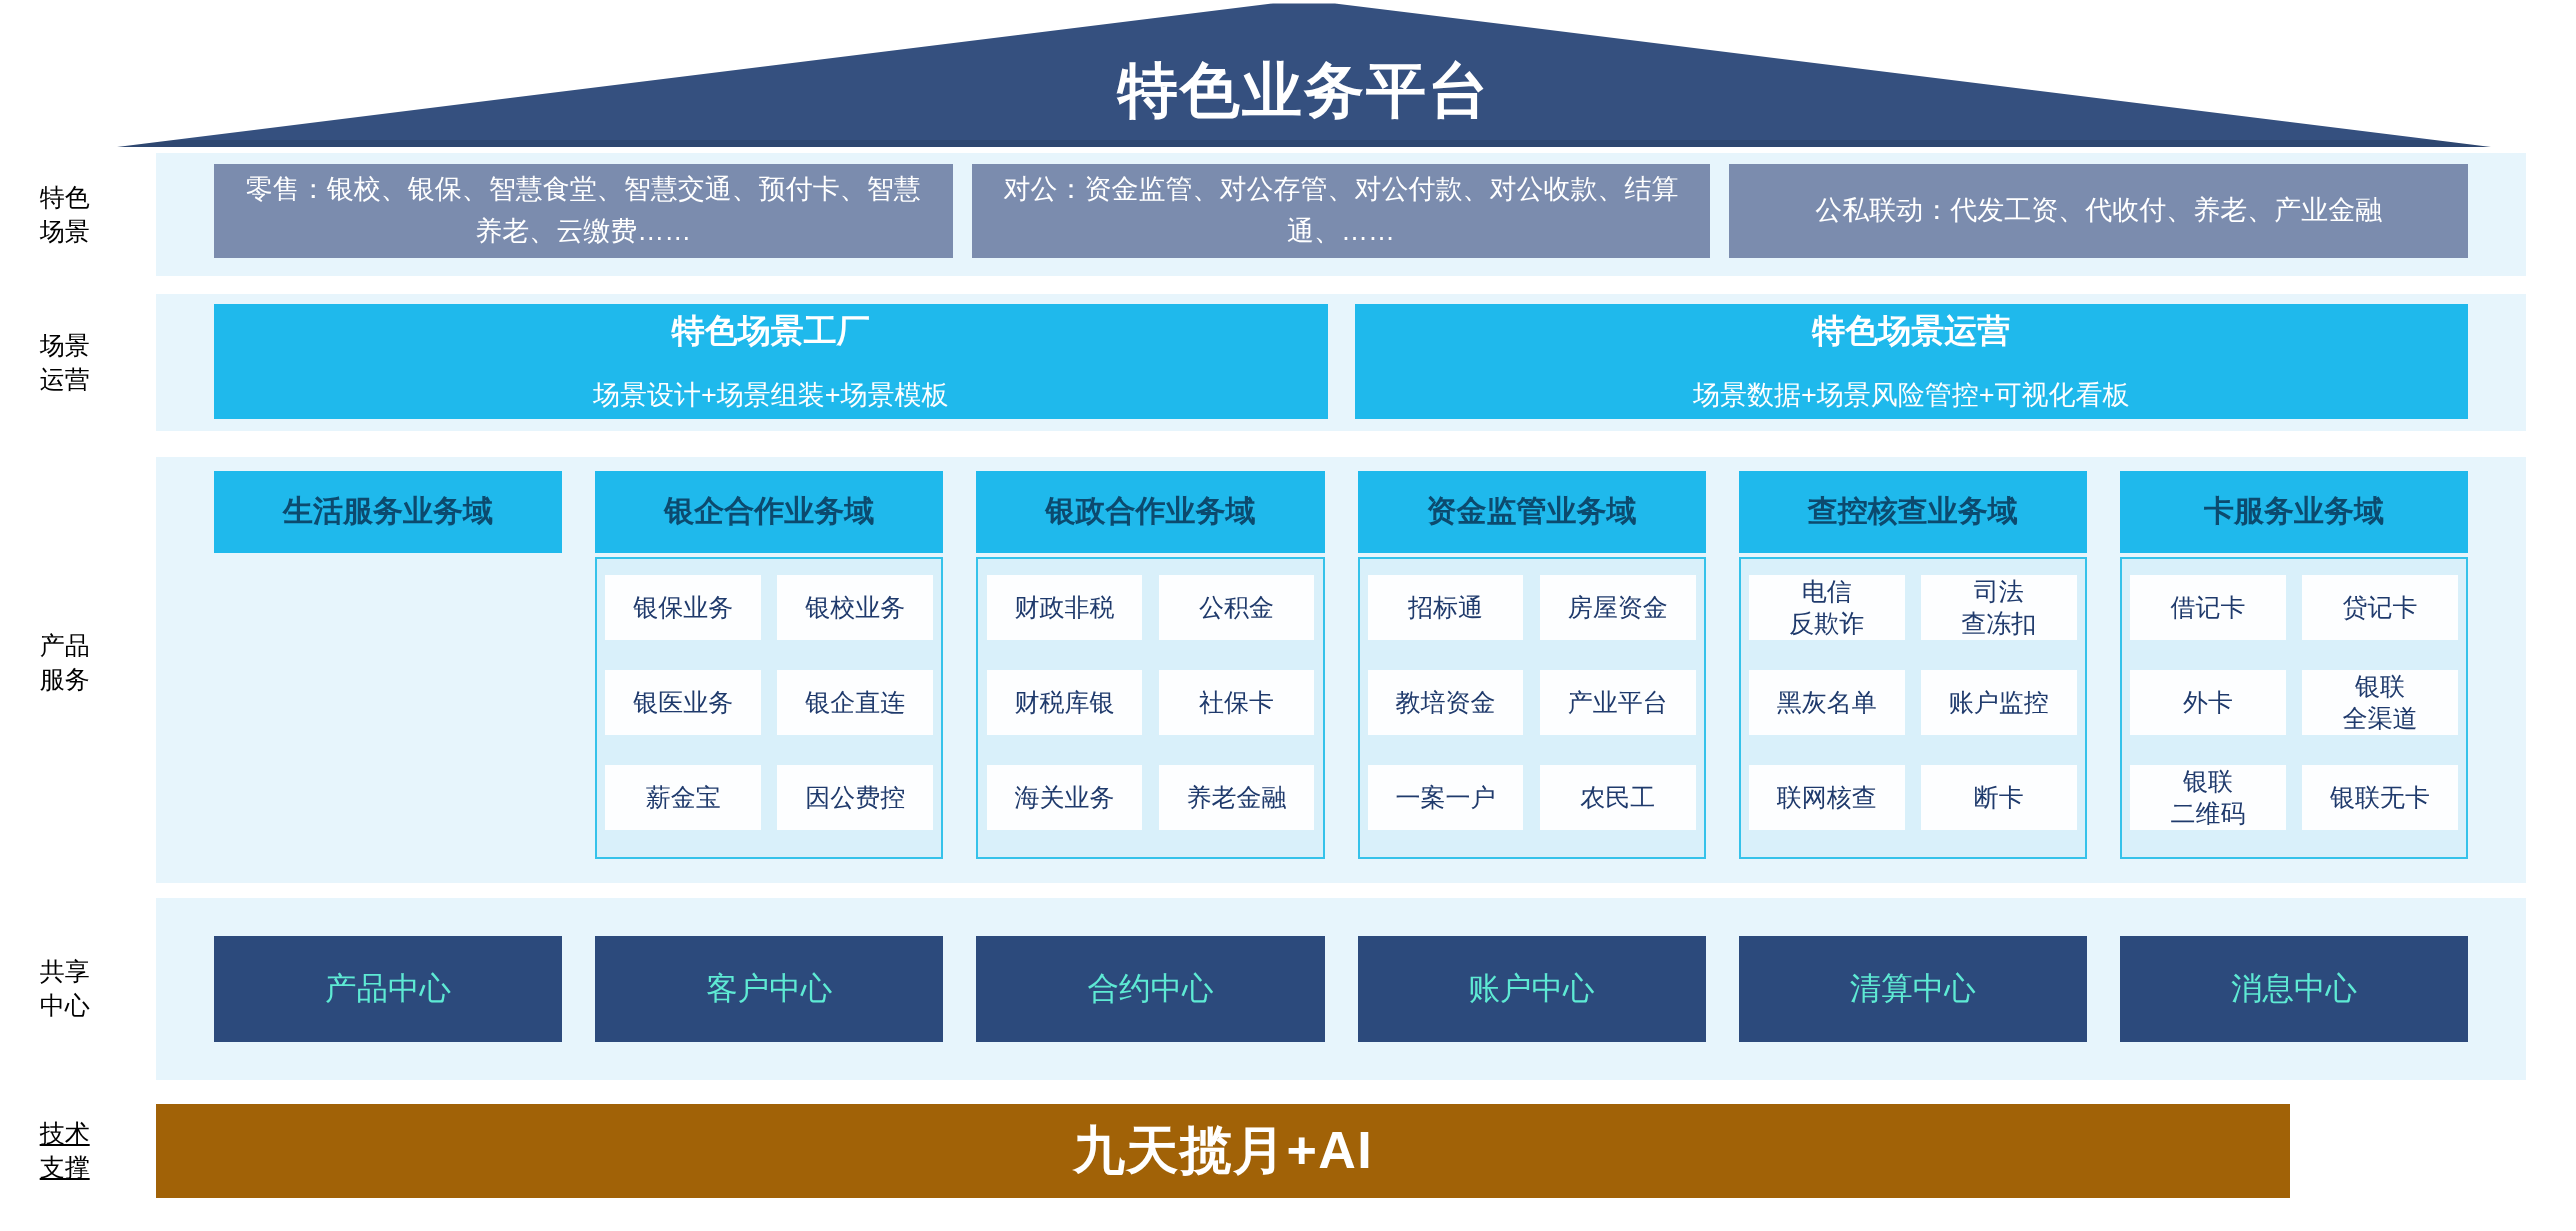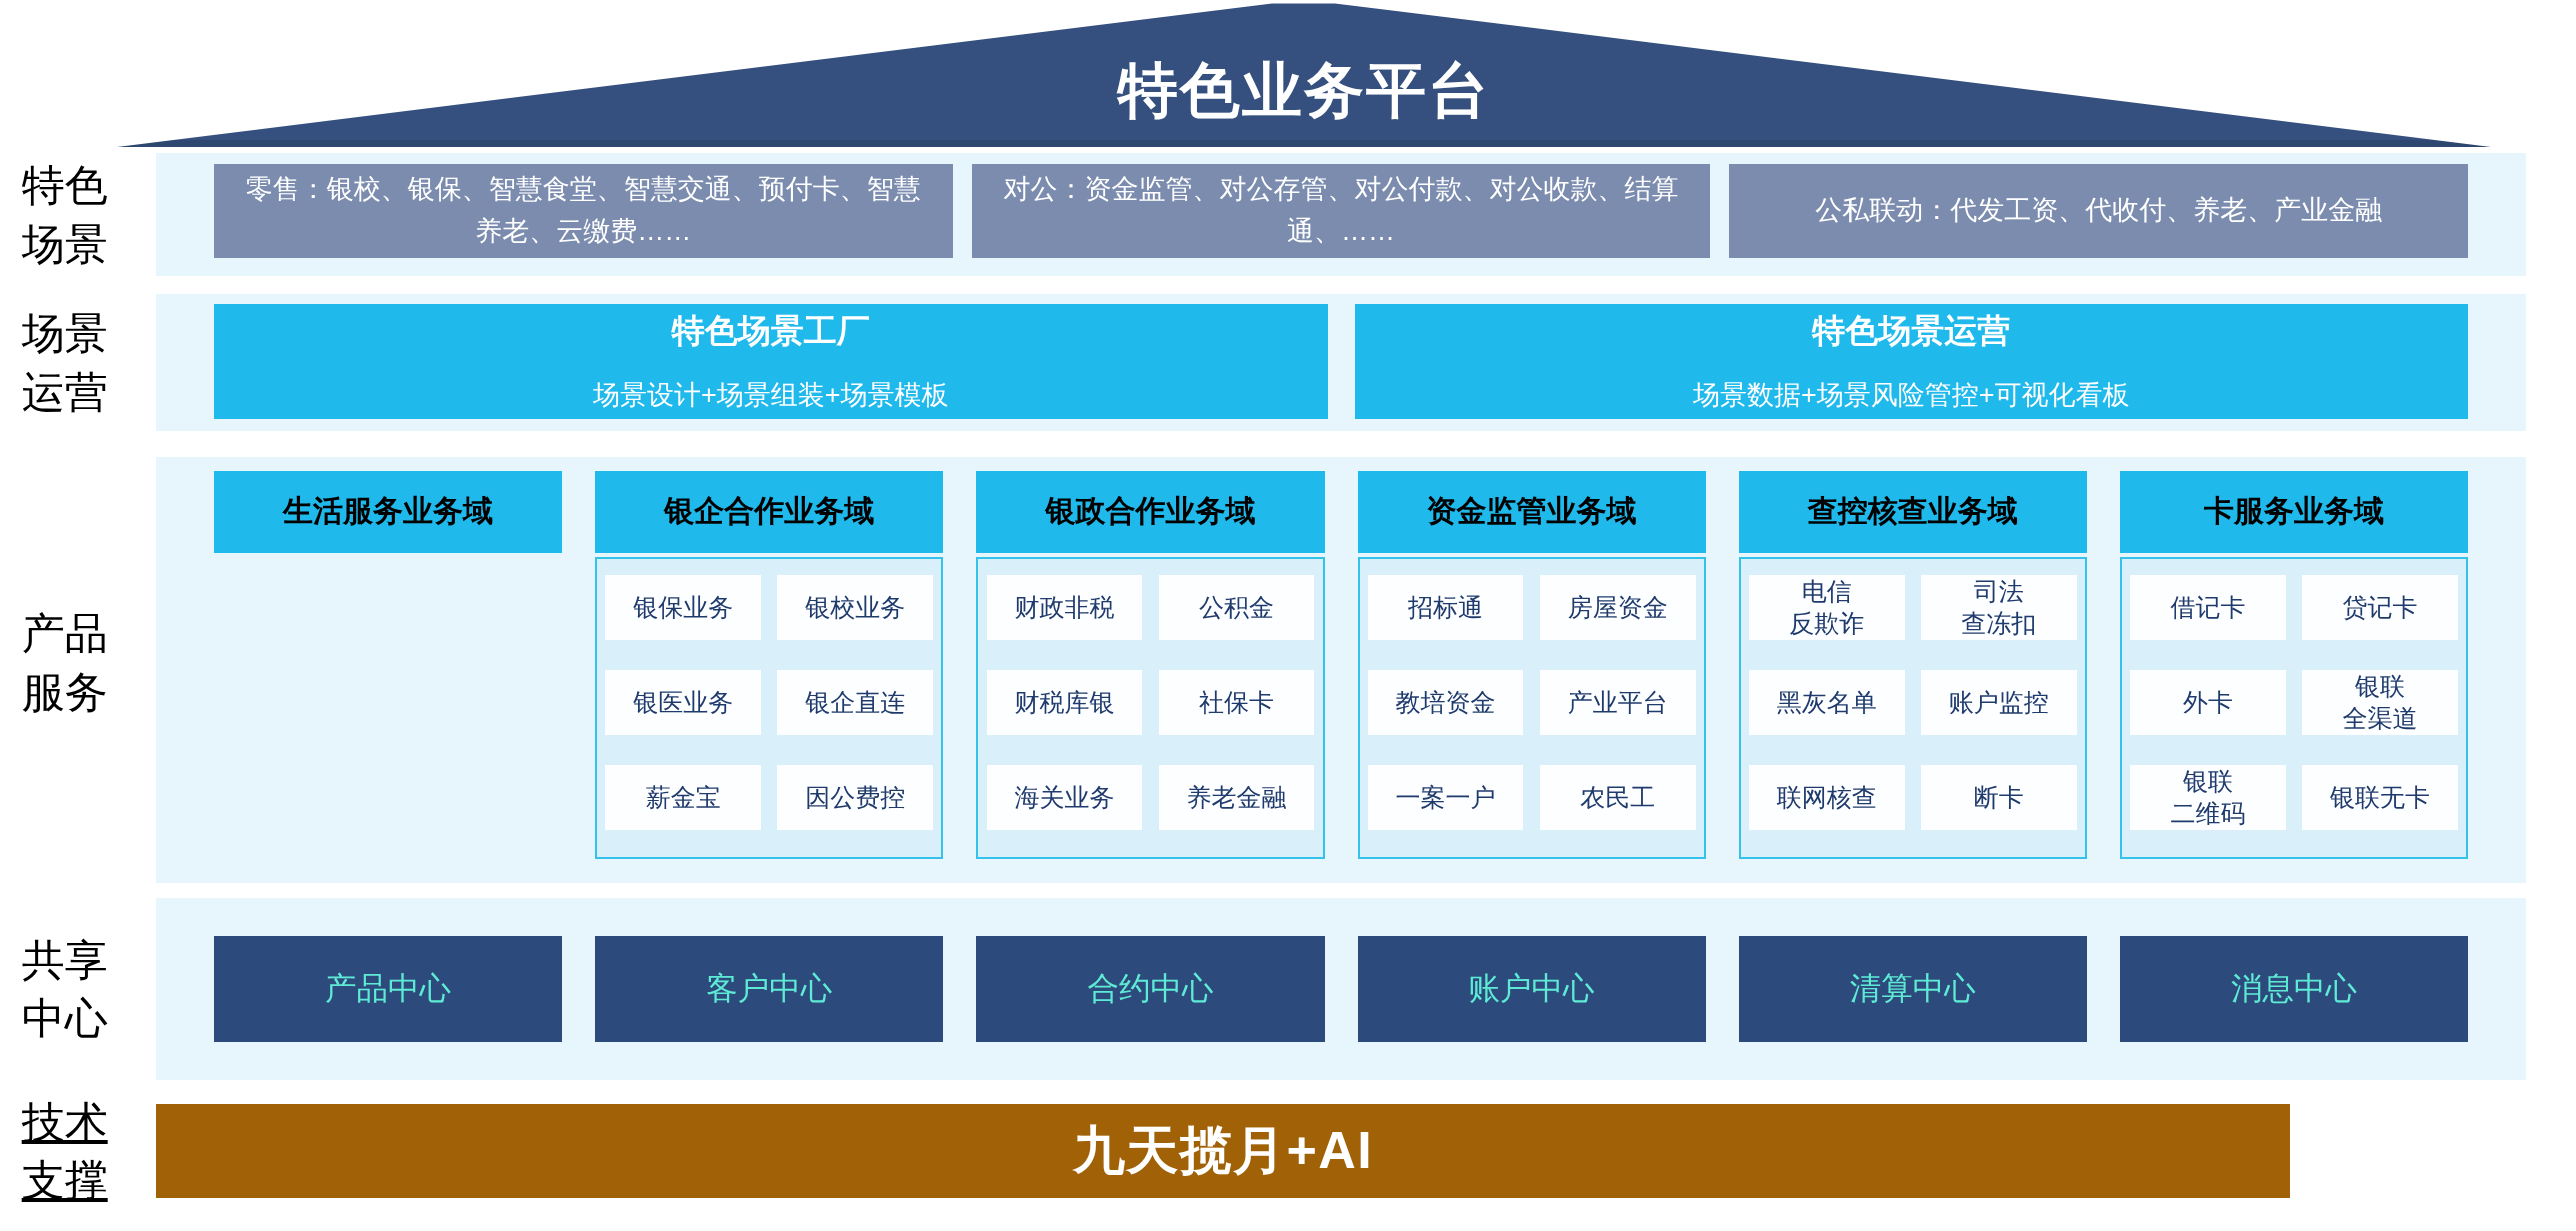--- a/index.html
+++ b/index.html
@@ -29,21 +29,21 @@
     padding-bottom: 15px;
   }
 
   
   .side-label {
     position: absolute;
     left: 8.2px; width: 113px;
     display: flex; align-items: center; justify-content: center;
     text-align: center;
     color: #000000;
-    font-size: 43px;
+    font-size: 25px;
     font-weight: 500;
     line-height: 1.35;
     white-space: pre-line;
   }
   .lbl-scenes    { top: 153px;  height: 123px; }
   .lbl-operation { top: 294px;  height: 137px; }
   .lbl-products  { top: 457px;  height: 411px; }
   .lbl-shared    { top: 898px; height: 182px; }
   .lbl-tech      { top: 1104px; height: 94px; text-decoration: underline; }
 
@@ -84,21 +84,21 @@
   .cyan-box-sub   { font-size: 27px; }
 
   
   .panel-products { top: 457px; height: 426px; gap: 33px; padding: 13.7px 58px 24px; }
   .domain-col { flex: 1; display: flex; flex-direction: column; min-width: 0; }
   .domain-header {
     flex: none;
     height: 82px;
     margin-bottom: 4.1px;
     background: #1FB9EC;
-    color: #000000;
+    color: #0c4a6e;
     font-size: 30px;
     font-weight: bold;
     display: flex; align-items: center; justify-content: center;
     text-align: center;
   }
   .domain-body {
     flex: 1;
     background: #D9F0FA;
     border: 2.1px solid #35C2EA;
     box-sizing: border-box;

